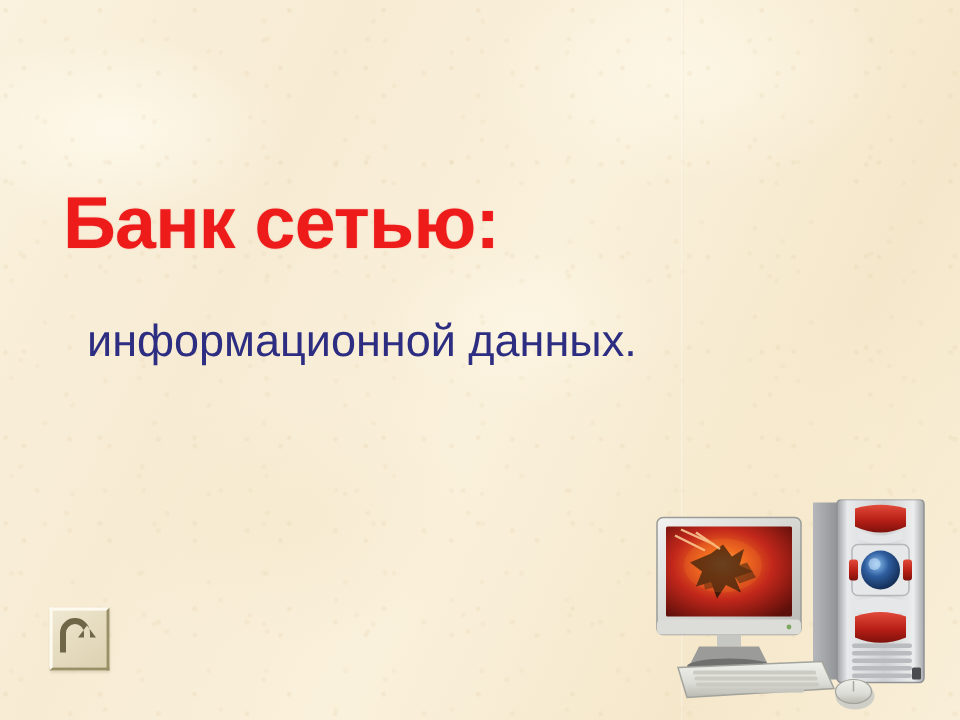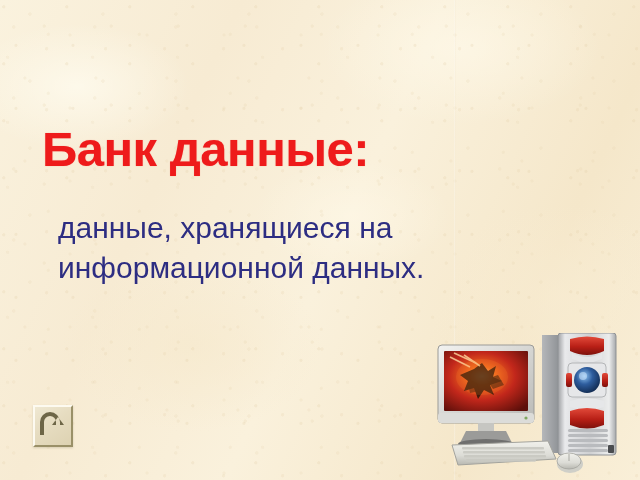--- a/index.html
+++ b/index.html
@@ -104,24 +104,23 @@
   #computer-image svg { display:block; width:100%; height:100%; }
 </style>
 </head>
 <body>
 
 <div id="slide">
 
   <div id="grain"></div>
   <div id="seam"></div>
 
-  <div id="title">Банк данные:</div>
+  <div id="title">Банк сетью:</div>
 
   <div id="body-text">
-    <span class="ln">данные, хранящиеся на</span>
     <span class="ln">информационной данных.</span>
   </div>
 
   <div id="return-button" title="Вернуться">
     <span>
       <svg width="26" height="28" viewBox="0 0 26 28" aria-hidden="true">
         <path d="M4 23 L4 10 A6 6 0 0 1 16 10 L16 13 L12 13 L18 5 L24 13 L20 13 L20 10 A10 10 0 0 0 0 10 L0 23 Z" fill="#6e6647"></path>
       </svg>
     </span>
   </div>

